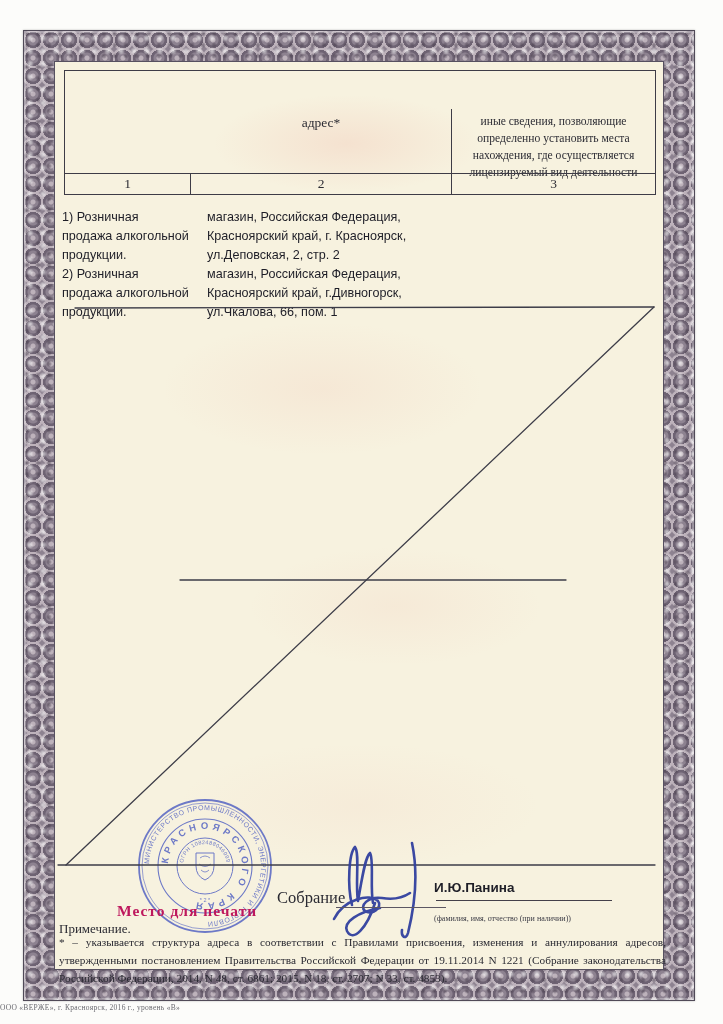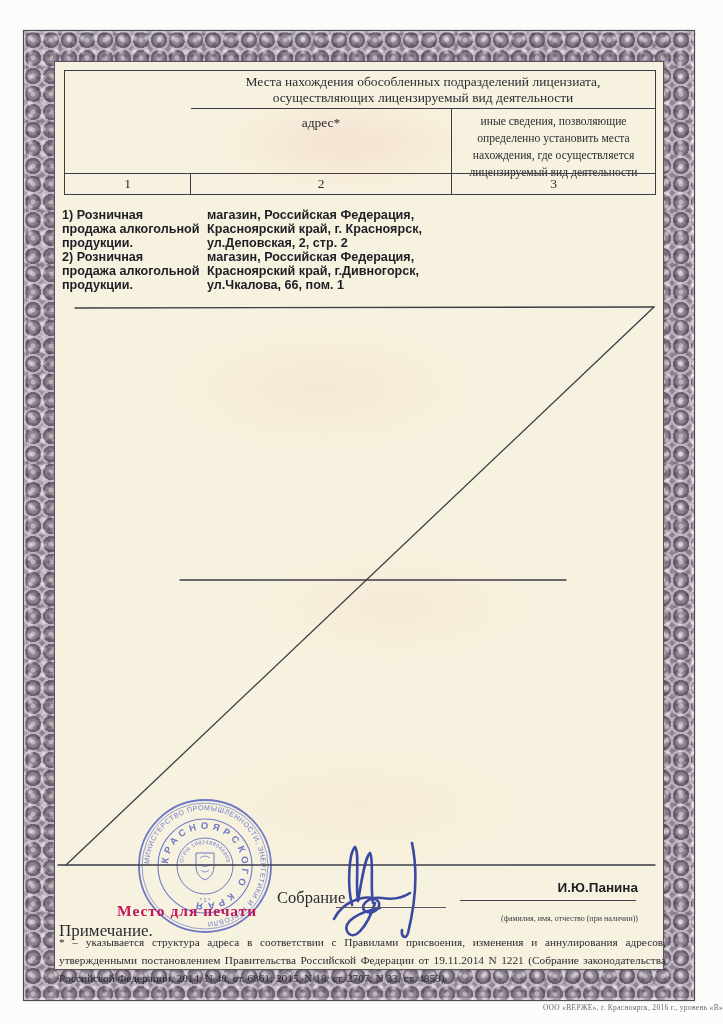--- a/index.html
+++ b/index.html
@@ -53,63 +53,61 @@
   .c-other{grid-column:3;grid-row:2;font-size:11.6px;line-height:17px;padding-top:4px !important;align-items:flex-start !important;}
   .c-n{border-top:1.4px solid #3e3c46;}
   .c-n1{grid-column:1;grid-row:3;border-right:1.4px solid #3e3c46;}
   .c-n2{grid-column:2;grid-row:3;border-right:1.4px solid #3e3c46;}
   .c-n3{grid-column:3;grid-row:3;}
   .pre{white-space:pre-line;}
   
   .entries{
     position:absolute;left:62px;top:208px;width:560px;
     font-family:"Liberation Sans","DejaVu Sans",sans-serif;
-    font-weight:bold;font-size:12.6px;line-height:14px;color:#1e1e27;
+    font-weight:normal;font-size:12.6px;line-height:19px;color:#1e1e27;
   }
   .entry{display:flex;}
   .entry .activity{width:145px;flex:0 0 145px;}
   .entry .address{flex:1;}
   
   .lines-svg{position:absolute;left:0;top:0;pointer-events:none;}
   
   .stamp-svg{position:absolute;left:135px;top:796px;opacity:.82;}
   
   .sig-svg{position:absolute;left:318px;top:833px;opacity:.95;}
   .lbl-stamp{
     position:absolute;left:117px;top:902px;width:180px;
     font-size:15.5px;letter-spacing:1px;color:#be185d;font-weight:bold;
   }
   .lbl-sign{position:absolute;left:277px;top:888px;font-size:16.5px;color:#2b2b33;}
   .sig-underline{position:absolute;left:336px;top:907px;width:110px;height:1px;background:#5c5763;}
-  .name-block{position:absolute;left:458px;top:880px;width:180px;text-align:right;}
+  .name-block{position:absolute;left:434px;top:880px;width:180px;text-align:left;}
   .name-val{font-family:"Liberation Sans","DejaVu Sans",sans-serif;font-weight:bold;font-size:13.5px;color:#1e1e27;}
   .name-line{margin-top:5px;height:1px;background:#44404a;width:176px;margin-left:2px;}
   .name-cap{margin-top:13px;font-size:8px;color:#3a3a44;}
   
-  .note-title{position:absolute;left:59px;top:921px;font-size:17px;color:#2b2b33;}
+  .note-title{position:absolute;left:59px;top:921px;font-size:13px;color:#2b2b33;}
   .note-body{
     position:absolute;left:59px;top:933px;width:607px;
     font-size:11.3px;line-height:18px;color:#2b2b33;text-align:justify;
   }
   
   .imprint{
-    position:absolute;left:0;top:1003px;width:723px;text-align:right;
+    position:absolute;left:0;top:1003px;width:723px;text-align:left;
     font-size:7.5px;color:#6a6a70;letter-spacing:.3px;
   }
 </style>
 </head>
 <body>
 
 <div class="frame">
   <div class="paper"></div>
 </div>
 
 <div class="doc-table">
-  <div class="cell c-merged pre">Места нахождения обособленных подразделений лицензиата,
-осуществляющих лицензируемый вид деятельности</div>
   <div class="cell c-addr">адрес*</div>
   <div class="cell c-other pre">иные сведения, позволяющие
 определенно установить места
 нахождения, где осуществляется
 лицензируемый вид деятельности</div>
   <div class="cell c-n c-n1">1</div>
   <div class="cell c-n c-n2">2</div>
   <div class="cell c-n c-n3">3</div>
 </div>
 

